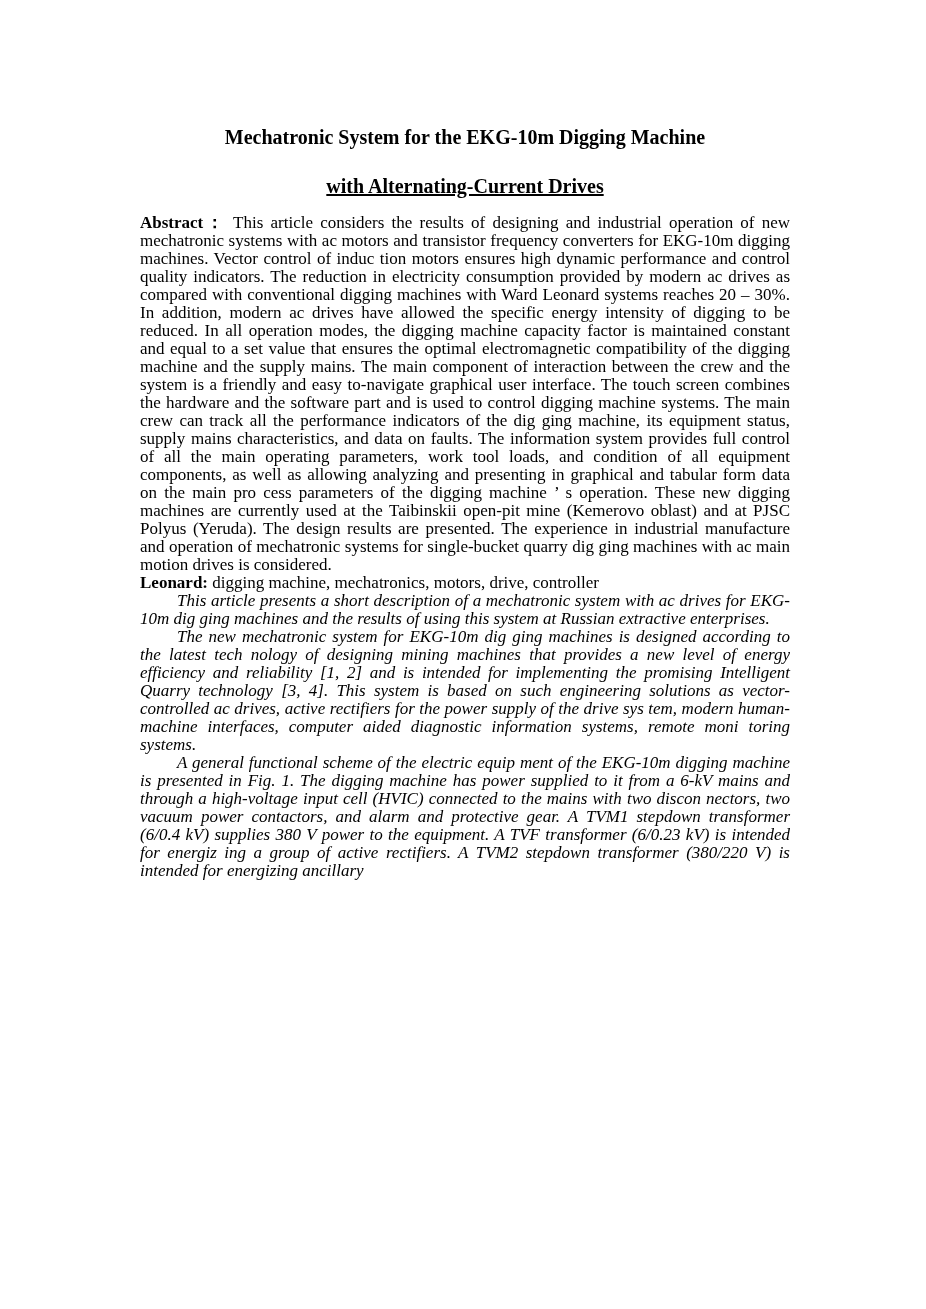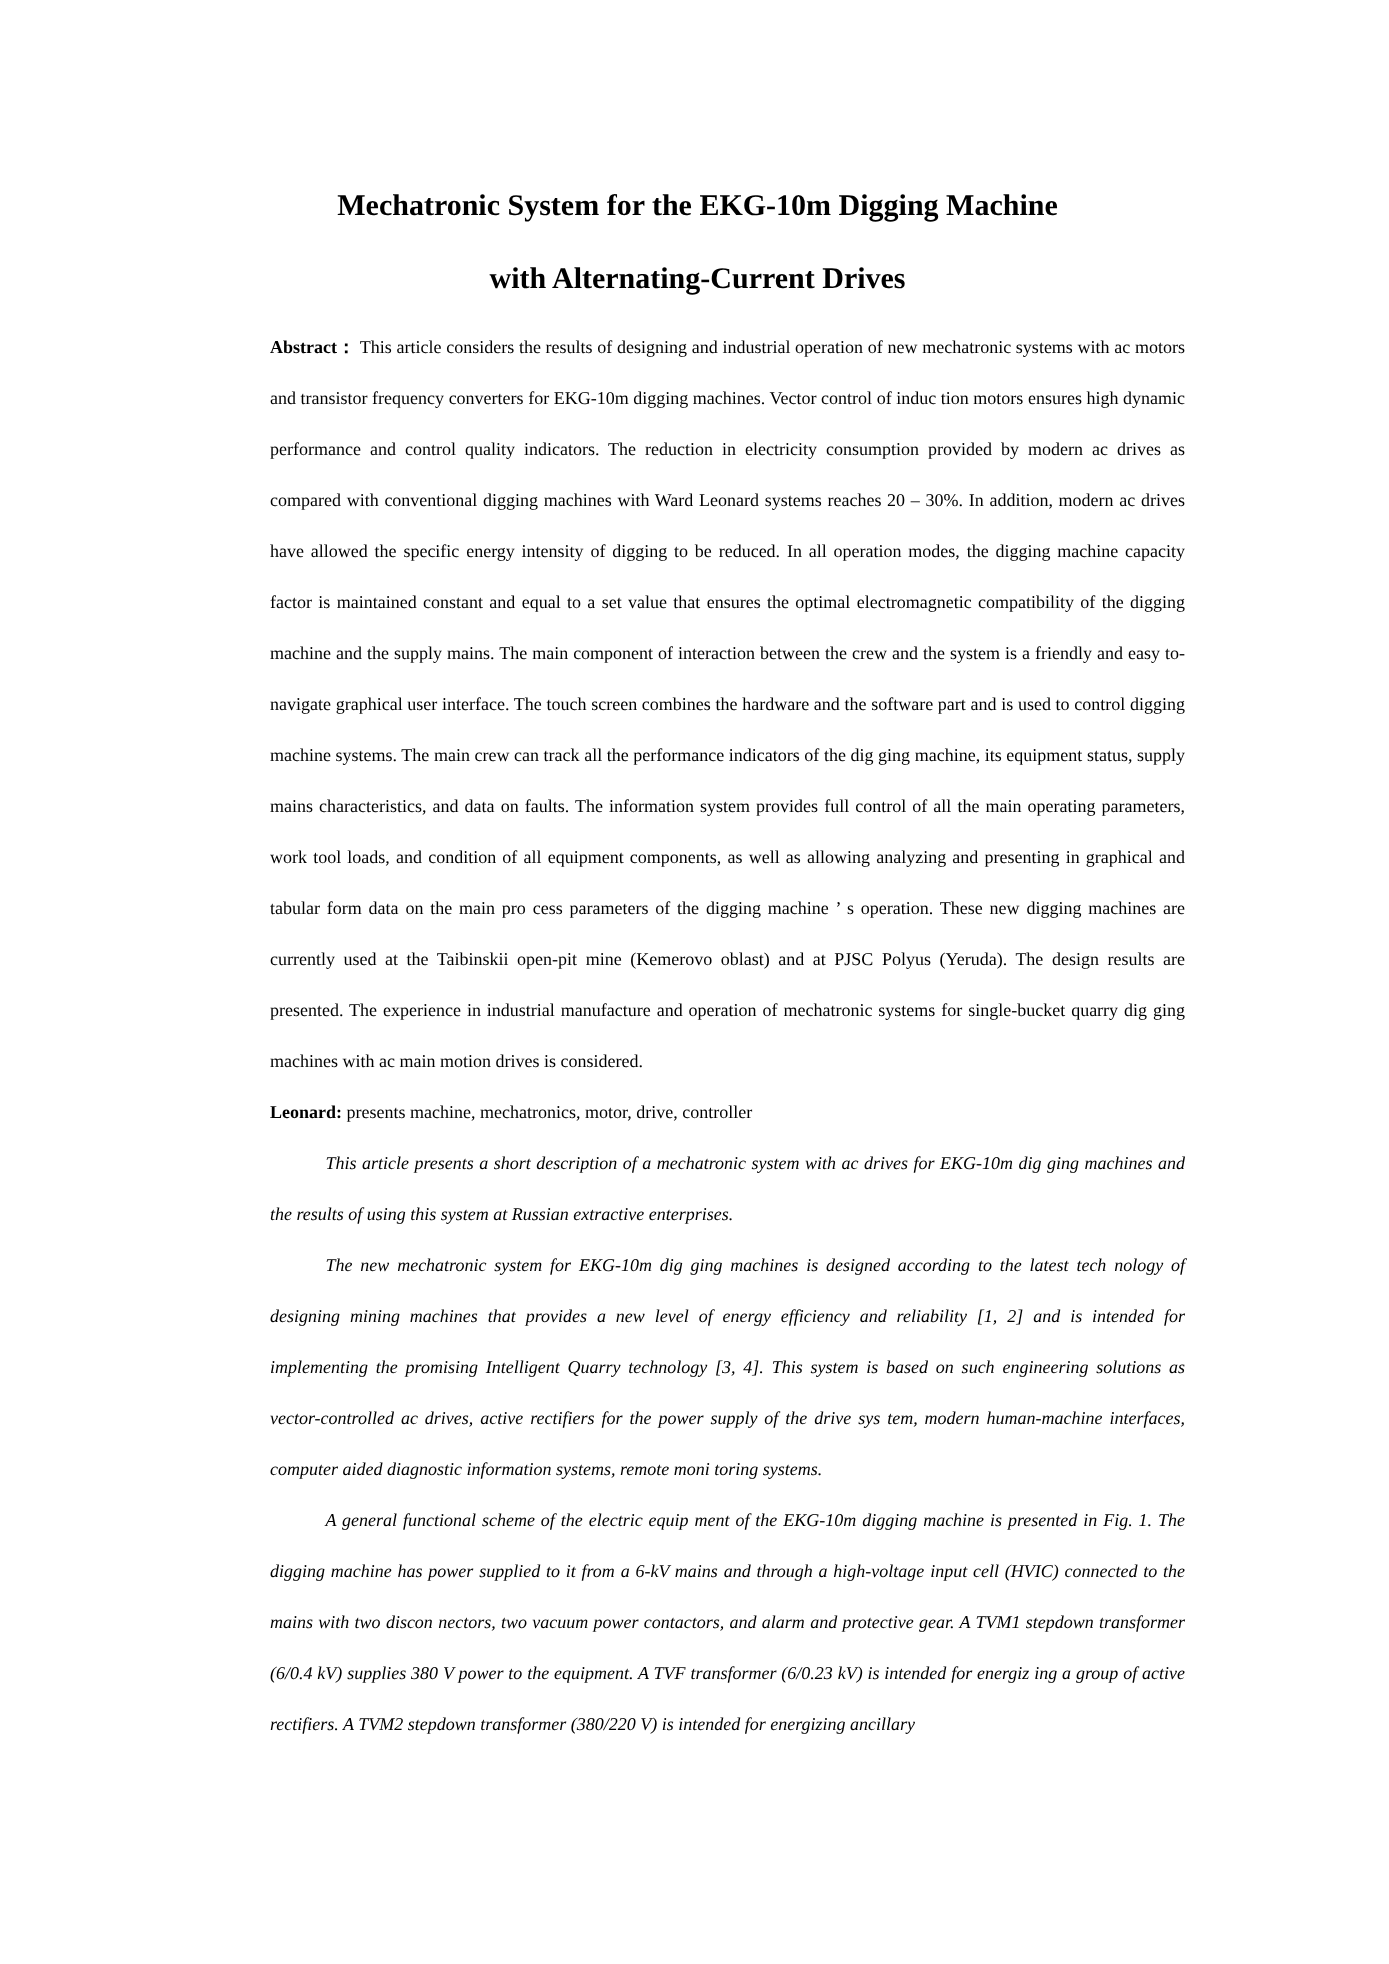--- a/index.html
+++ b/index.html
@@ -19,26 +19,25 @@
     padding: 124px 136px 0 140px;
   }
   .title {
     text-align: center;
     font-weight: bold;
     font-size: 20px;
     line-height: 26px;
     margin: 0;
   }
   .title-line1 { margin-bottom: 23px; }
-  .title-line2 { margin-bottom: 15px; }
+  .title-line2 { margin-bottom: 15px; text-decoration: underline; }
   .bodytext {
-    font-size: 12px;
-    line-height: 34px;
+    font-size: 17px;
+    line-height: 18px;
     text-align: justify;
-    margin-left: 40px;
   }
   .bodytext p {
     margin: 0;
   }
   .bodytext b {
     font-weight: bold;
   }
   .indent {
     text-indent: 37px;
     font-style: italic;
@@ -50,21 +49,21 @@
 <div class="page">
 
   <h1 class="title title-line1">Mechatronic System for the EKG-10m Digging Machine</h1>
 
   <h1 class="title title-line2">with Alternating-Current Drives</h1>
 
   <div class="bodytext">
 
     <p><b>Abstract：</b><span> This article considers the results of designing and industrial operation of new mechatronic systems with ac motors and transistor frequency converters for EKG-10m digging machines. Vector control of induc tion motors ensures high dynamic performance and control quality indicators. The reduction in electricity consumption provided by modern ac drives as compared with conventional digging machines with Ward Leonard systems reaches 20 – 30%. In addition, modern ac drives have allowed the specific energy intensity of digging to be reduced. In all operation modes, the digging machine capacity factor is maintained constant and equal to a set value that ensures the optimal electromagnetic compatibility of the digging machine and the supply mains. The main component of interaction between the crew and the system is a friendly and easy to-navigate graphical user interface. The touch screen combines the hardware and the software part and is used to control digging machine systems. The main crew can track all the performance indicators of the dig ging machine, its equipment status, supply mains characteristics, and data on faults. The information system provides full control of all the main operating parameters, work tool loads, and condition of all equipment components, as well as allowing analyzing and presenting in graphical and tabular form data on the main pro cess parameters of the digging machine ’ s operation. These new digging machines are currently used at the Taibinskii open-pit mine (Kemerovo oblast) and at PJSC Polyus (Yeruda). The design results are presented. The experience in industrial manufacture and operation of mechatronic systems for single-bucket quarry dig ging machines with ac main motion drives is considered.</span></p>
 
-    <p><b>Leonard:</b><span> presents machine, mechatronics, motor, drive, controller</span></p>
+    <p><b>Leonard:</b><span> digging machine, mechatronics, motors, drive, controller</span></p>
 
     <p class="indent">This article presents a short description of a mechatronic system with ac drives for EKG-10m dig ging machines and the results of using this system at Russian extractive enterprises.</p>
 
     <p class="indent">The new mechatronic system for EKG-10m dig ging machines is designed according to the latest tech nology of designing mining machines that provides a new level of energy efficiency and reliability [1, 2] and is intended for implementing the promising Intelligent Quarry technology [3, 4]. This system is based on such engineering solutions as vector-controlled ac drives, active rectifiers for the power supply of the drive sys tem, modern human-machine interfaces, computer aided diagnostic information systems, remote moni toring systems.</p>
 
     <p class="indent">A general functional scheme of the electric equip ment of the EKG-10m digging machine is presented in Fig. 1. The digging machine has power supplied to it from a 6-kV mains and through a high-voltage input cell (HVIC) connected to the mains with two discon nectors, two vacuum power contactors, and alarm and protective gear. A TVM1 stepdown transformer (6/0.4 kV) supplies 380 V power to the equipment. A TVF transformer (6/0.23 kV) is intended for energiz ing a group of active rectifiers. A TVM2 stepdown transformer (380/220 V) is intended for energizing ancillary</p>
 
   </div>
 
 </div>

